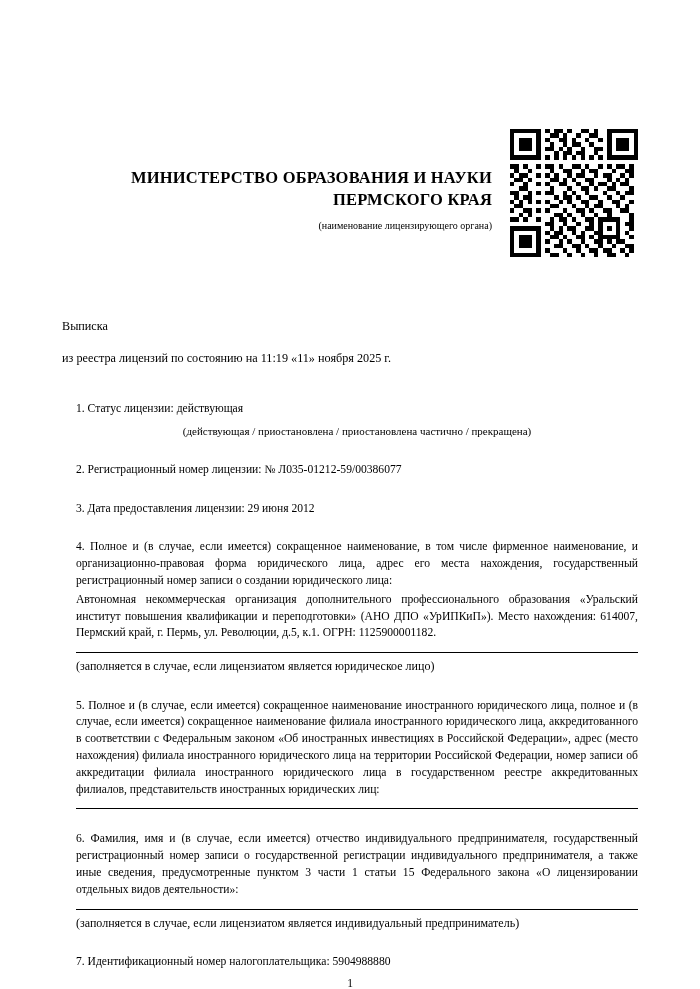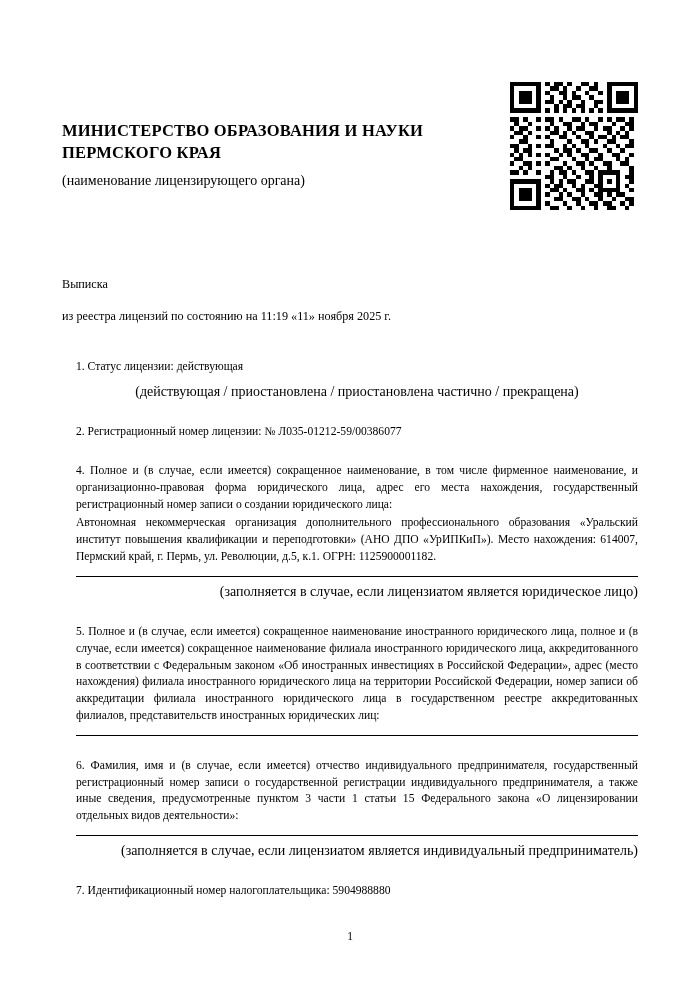--- a/index.html
+++ b/index.html
@@ -26,71 +26,72 @@
     position: absolute;
     top: 82px;
     right: 62px;
     width: 128px;
     height: 128px;
   }
   .qr svg { display: block; }
 
   .header-block {
     padding-top: 120px;
-    text-align: left;
+    text-align: right;
     width: 430px;
     margin-left: 0;
+    margin-top: 47px;
   }
   .ministry-title {
     font-size: 16.5px;
     font-weight: bold;
     line-height: 1.35;
     letter-spacing: 0.2px;
   }
   .org-caption {
-    font-size: 14px;
+    font-size: 10px;
     margin-top: 8px;
   }
 
   .doc-title {
     margin-top: 86px;
     font-size: 12.2px;
     line-height: 1.5;
   }
   .doc-title .line2 { margin-top: 14px; }
 
   .section {
     margin-top: 22px;
     font-size: 11.6px;
     line-height: 1.45;
     text-align: justify;
     margin-left: 14px;
   }
   .section.first { margin-top: 34px; }
   .sub-caption {
     text-align: center;
-    font-size: 14px;
+    font-size: 11px;
     margin-top: 6px;
   }
 
   .body-text {
     text-align: justify;
     text-justify: inter-word;
   }
   .body-text.hang { margin-top: 2px; }
 
   .rule {
     border: 0;
     border-top: 1.1px solid #000;
     margin: 10px 0 0 0;
     width: 100%;
   }
   .caption-under-rule {
-    text-align: right;
-    font-size: 14px;
+    text-align: left;
+    font-size: 12px;
     margin-top: 5px;
   }
   .page-number {
     position: absolute;
     bottom: 47px;
     left: 0;
     width: 700px;
     text-align: center;
     font-size: 11.5px;
   }
@@ -345,20 +346,23 @@
 
   <div class="section first">
     <div class="body-text">1. Статус лицензии: действующая</div>
     <div class="sub-caption">(действующая / приостановлена / приостановлена частично / прекращена)</div>
   </div>
 
   <div class="section">
     <div class="body-text">2. Регистрационный номер лицензии: № Л035-01212-59/00386077</div>
   </div>
 
+  <div class="section">
+    <div class="body-text">3. Дата предоставления лицензии: 29 июня 2012</div>
+  </div>
 
   <div class="section">
     <div class="body-text">4. Полное и (в случае, если имеется) сокращенное наименование, в том числе фирменное наименование, и организационно-правовая форма юридического лица, адрес его места нахождения, государственный регистрационный номер записи о создании юридического лица:</div>
     <div class="body-text hang">Автономная некоммерческая организация дополнительного профессионального образования «Уральский институт повышения квалификации и переподготовки» (АНО ДПО «УрИПКиП»). Место нахождения: 614007, Пермский край, г. Пермь, ул. Революции, д.5, к.1. ОГРН: 1125900001182.</div>
     <hr class="rule">
     <div class="caption-under-rule">(заполняется в случае, если лицензиатом является юридическое лицо)</div>
   </div>
 
   <div class="section">
     <div class="body-text">5. Полное и (в случае, если имеется) сокращенное наименование иностранного юридического лица, полное и (в случае, если имеется) сокращенное наименование филиала иностранного юридического лица, аккредитованного в соответствии с Федеральным законом «Об иностранных инвестициях в Российской Федерации», адрес (место нахождения) филиала иностранного юридического лица на территории Российской Федерации, номер записи об аккредитации филиала иностранного юридического лица в государственном реестре аккредитованных филиалов, представительств иностранных юридических лиц:</div>

